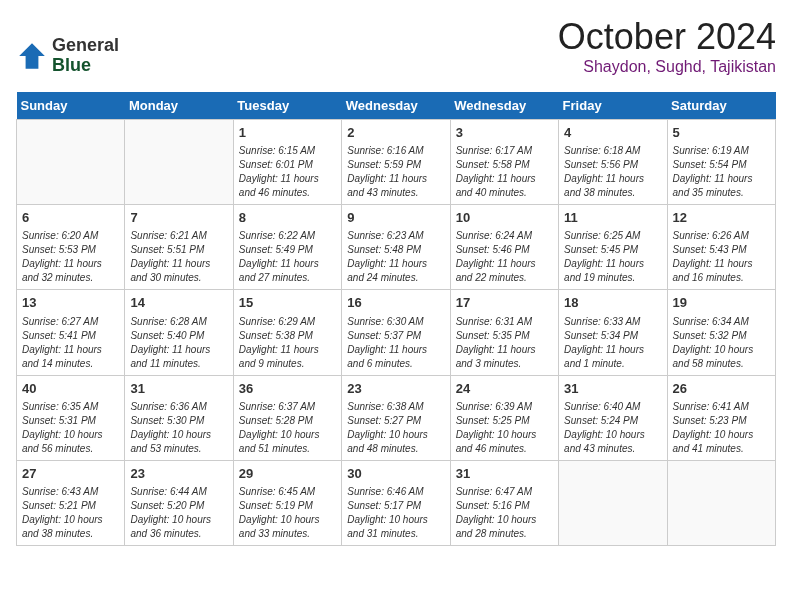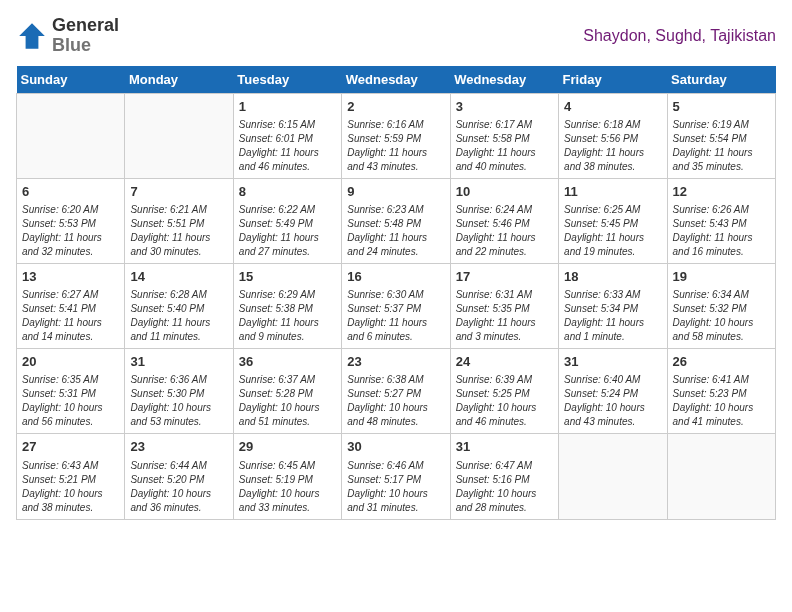--- a/index.html
+++ b/index.html
@@ -5,36 +5,36 @@
     * { box-sizing: border-box; margin: 0; padding: 0; }
     body {
       font-family: Arial, sans-serif;
       background: #fff;
       width: 792px;
       min-height: 612px;
       padding: 16px;
     }
     .header {
       display: flex;
-      align-items: center;
+      align-items: flex-end;
       justify-content: space-between;
-      margin-bottom: 10px;
+      margin-bottom: 16px;
       gap: 32px;
     }
     .logo {
       display: flex;
       align-items: center;
     }
     .logo-text {
       font-size: 18px;
       font-weight: bold;
       line-height: 1.1;
     }
     .logo-general { color: #333; }
-    .logo-blue { color: #737373; }
+    .logo-blue { color: #14532d; }
     .logo-icon {
       width: 32px;
       height: 32px;
       margin-right: 4px;
     }
     .title-block {
       text-align: right;
     }
     .month-title {
       font-size: 36px;
@@ -90,20 +90,21 @@
   <div class="logo">
     <svg class="logo-icon" viewBox="0 0 40 40" xmlns="http://www.w3.org/2000/svg">
       <polygon points="20,4 36,20 28,20 28,36 12,36 12,20 4,20" fill="#1a6bb5"></polygon>
     </svg>
     <div class="logo-text">
       <div class="logo-general">General</div>
       <div class="logo-blue">Blue</div>
     </div>
   </div>
   <div class="title-block">
+    <div class="month-title">October 2024</div>
     <div class="location">Shaydon, Sughd, Tajikistan</div>
   </div>
 </div>
 
 <table>
   <thead>
     <tr>
 
     <th>Sunday</th>
         <th>Monday</th>
@@ -194,21 +195,21 @@
           <span class="day-number">18</span>
           <div class="day-detail">Sunrise: 6:33 AM<br>Sunset: 5:34 PM<br>Daylight: 11 hours and 1 minute.</div>
         </td>
         <td>
           <span class="day-number">19</span>
           <div class="day-detail">Sunrise: 6:34 AM<br>Sunset: 5:32 PM<br>Daylight: 10 hours and 58 minutes.</div>
         </td>
       </tr>
       <tr>
         <td>
-          <span class="day-number">20</span>
+          <span class="day-number">40</span>
           <div class="day-detail">Sunrise: 6:35 AM<br>Sunset: 5:31 PM<br>Daylight: 10 hours and 56 minutes.</div>
         </td>
         <td>
           <span class="day-number">31</span>
           <div class="day-detail">Sunrise: 6:36 AM<br>Sunset: 5:30 PM<br>Daylight: 10 hours and 53 minutes.</div>
         </td>
         <td>
           <span class="day-number">36</span>
           <div class="day-detail">Sunrise: 6:37 AM<br>Sunset: 5:28 PM<br>Daylight: 10 hours and 51 minutes.</div>
         </td>

